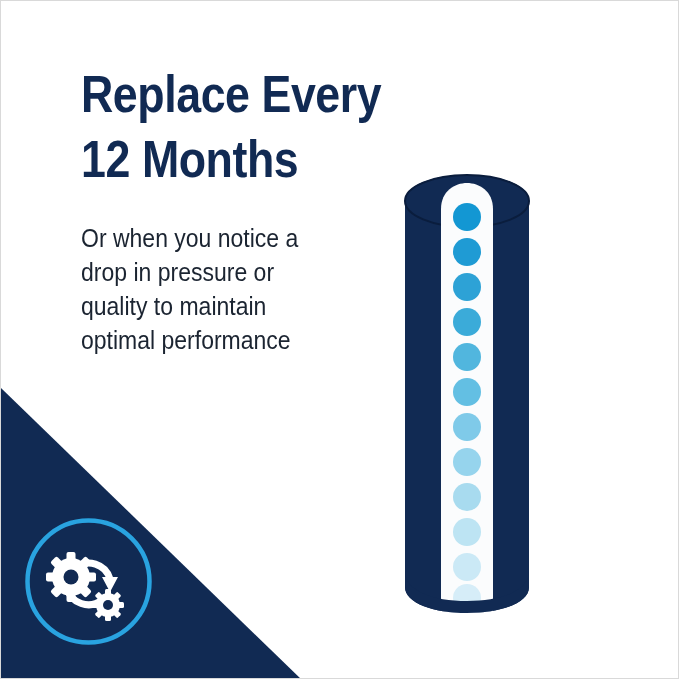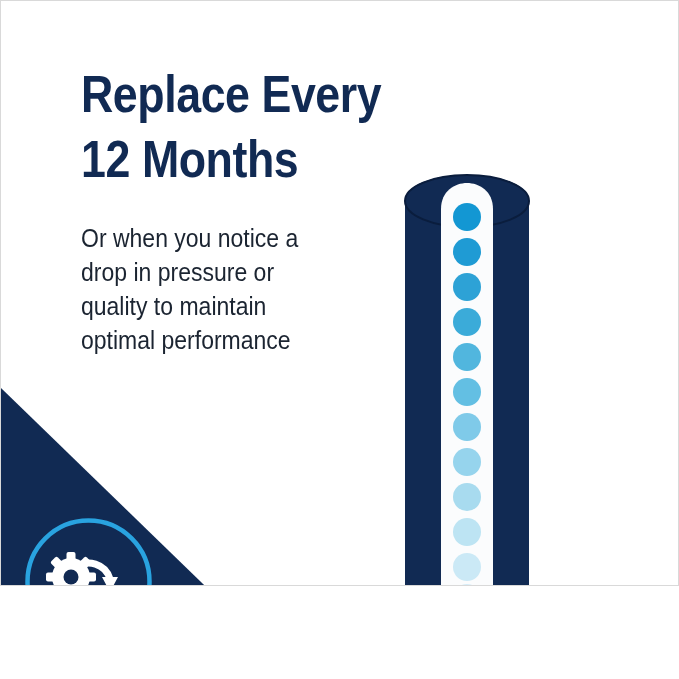--- a/index.html
+++ b/index.html
@@ -3,21 +3,21 @@
 <meta charset="utf-8">
 <style>
   html, body {
     margin: 0;
     padding: 0;
     background: #ffffff;
   }
   #infographic {
     position: relative;
     width: 679px;
-    height: 586px;
+    height: 679px;
     background: #ffffff;
     overflow: hidden;
     font-family: "Liberation Sans", sans-serif;
     box-sizing: border-box;
     border: 1px solid #d9d9d9;
   }
 
   
   .corner-triangle {
     position: absolute;

